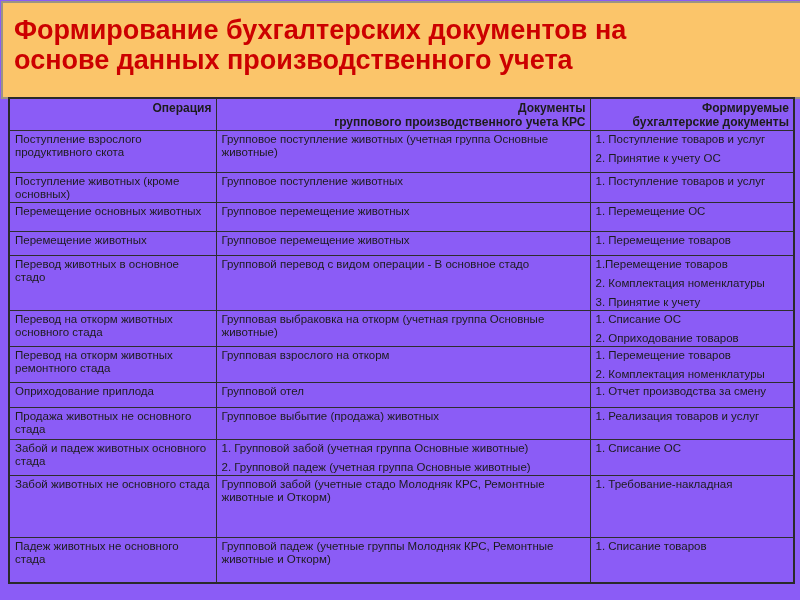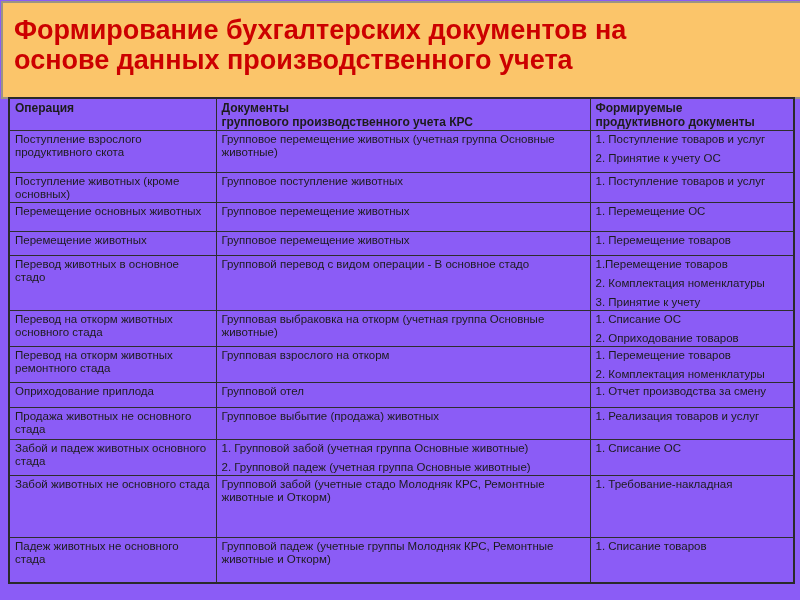--- a/index.html
+++ b/index.html
@@ -54,21 +54,21 @@
   .doc-table th, .doc-table td {
     border: 1.5px solid #2e2e2e;
     vertical-align: top;
     padding: 2px 4px 1px 5px;
     overflow: hidden;
   }
   .doc-table th {
     font-weight: bold;
     font-size: 12px;
     line-height: 14px;
-    text-align: left;
+    text-align: right;
     white-space: pre-line;
     padding-top: 2px;
   }
   .doc-table { border: 2px solid #2a2a2a; }
   thead tr { height: 31px; }
   tbody tr:nth-child(1)  { height: 42px; }
   tbody tr:nth-child(2)  { height: 28px; }
   tbody tr:nth-child(3)  { height: 29px; }
   tbody tr:nth-child(4)  { height: 24px; }
   tbody tr:nth-child(5)  { height: 55px; }
@@ -97,30 +97,30 @@
         <col class="c1">
         <col class="c2">
         <col class="c3">
       </colgroup>
     <thead>
       <tr>
         <th>Операция</th>
         <th>Документы
 группового производственного учета КРС</th>
         <th>Формируемые
-продуктивного  документы</th>
+бухгалтерские  документы</th>
       </tr>
     </thead>
     <tbody>
         <tr>
       <td>
             <div class="cell-item">Поступление взрослого продуктивного скота</div>
           </td>
       <td>
-            <div class="cell-item">Групповое перемещение животных (учетная группа Основные животные)</div>
+            <div class="cell-item">Групповое поступление животных (учетная группа Основные животные)</div>
           </td>
       <td>
             <div class="cell-item">1. Поступление товаров и услуг</div>
             <div class="cell-item">2. Принятие к учету ОС</div>
           </td>
     </tr>
         <tr>
       <td>
             <div class="cell-item">Поступление животных (кроме основных)</div>
           </td>

